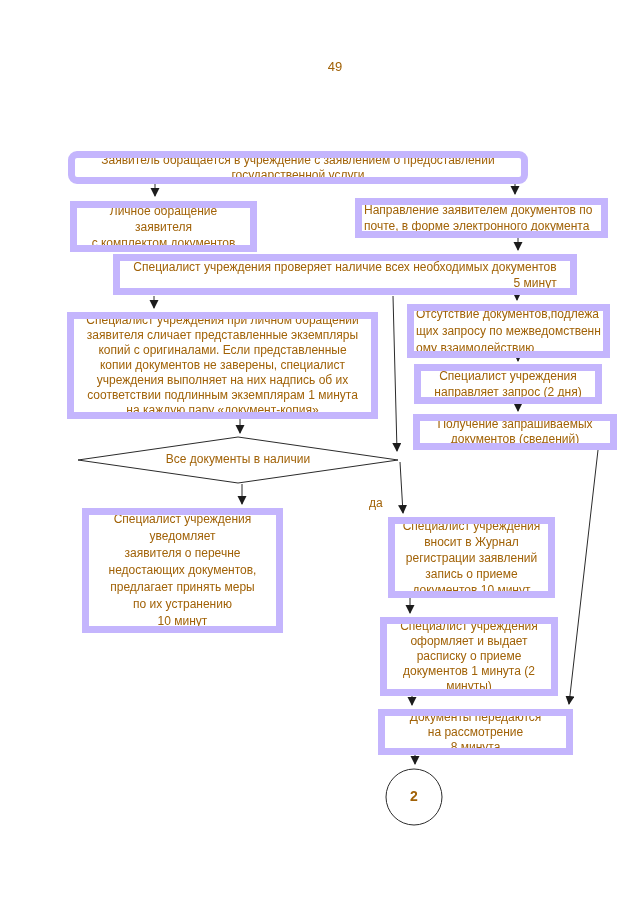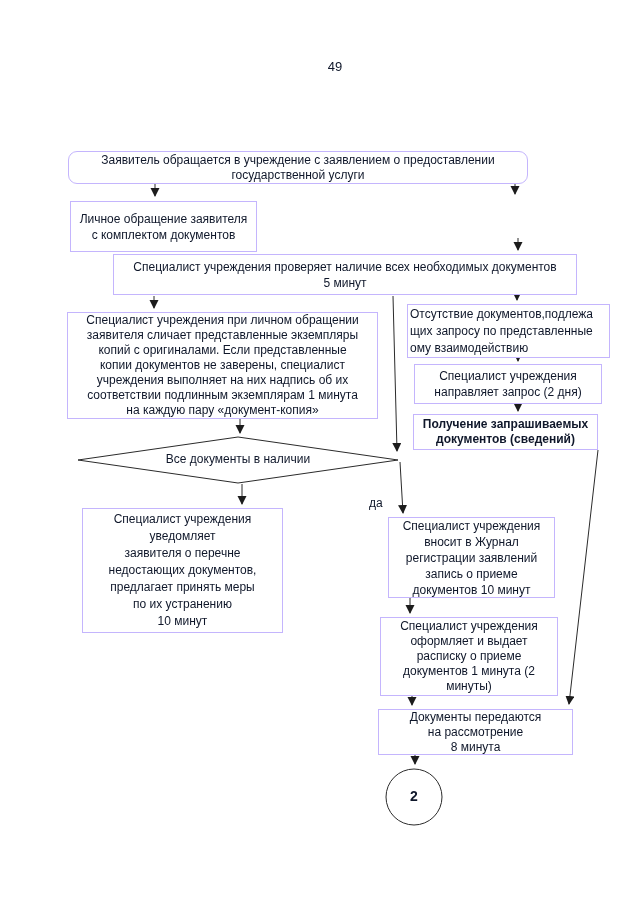--- a/index.html
+++ b/index.html
@@ -1,26 +1,26 @@
 <!DOCTYPE html>
 <html><head>
 <meta charset="utf-8">
 <style>
   html,body { margin:0; padding:0; background:#ffffff; }
   #page {
     position:relative; width:640px; height:905px; background:#ffffff;
-    font-family:"Liberation Sans", sans-serif; color:#0f172a; overflow:hidden;
+    font-family:"Liberation Sans", sans-serif; color:#a16207; overflow:hidden;
   }
   .page-num { position:absolute; left:300px; top:59px; width:70px; text-align:center; font-size:13px; }
   .doc-title {
     position:absolute; left:30px; top:102px; width:600px; text-align:center;
     font-weight:bold; font-size:12.5px; line-height:15px; white-space:pre-line;
   }
   .box {
-    position:absolute; box-sizing:border-box; border:1px solid #c4b5fd; background:#fff;
+    position:absolute; box-sizing:border-box; border:7px solid #c4b5fd; background:#fff;
     display:flex; align-items:center; justify-content:center; text-align:center;
     font-size:12px; line-height:15px; padding:1px 3px; white-space:pre-line; overflow:hidden;
   }
   .rounded { border-radius:9px; }
   .leftalign { text-align:left; justify-content:flex-start; padding:1px 2px; }
   .lh16 { line-height:16px; }
   .lh17 { line-height:17px; }
   .floating-label { position:absolute; font-size:12px; }
   .shape-label {
     position:absolute; text-align:center; font-size:12px; line-height:15px;
@@ -63,40 +63,42 @@
   </svg>
 
   <div class="page-num">49</div>
 
   <div class="box rounded" style="left:68px; top:151px; width:460px; height:33px;">Заявитель обращается в учреждение с заявлением о предоставлении
 государственной услуги</div>
 
   <div class="box lh16" style="left:70px; top:201px; width:187px; height:51px;">Личное обращение заявителя
 с комплектом документов</div>
 
+  <div class="box lh16 leftalign" style="left:355px; top:198px; width:253px; height:40px;">Направление заявителем документов по
+почте, в форме электронного документа</div>
 
-  <div class="box lh16" style="left:113px; top:254px; width:464px; height:41px;">Специалист учреждения проверяет наличие всех необходимых документов
+  <div class="box lh16" style="left:113px; top:254px; width:464px; height:41px;text-align:right;">Специалист учреждения проверяет наличие всех необходимых документов
 5 минут</div>
 
   <div class="box" style="left:67px; top:312px; width:311px; height:107px;">Специалист учреждения при личном обращении
 заявителя сличает представленные экземпляры
 копий с оригиналами. Если представленные
 копии документов не заверены, специалист
 учреждения выполняет на них надпись об их
 соответствии подлинным экземплярам 1 минута
 на каждую пару «документ-копия»</div>
 
   <div class="box lh17 leftalign" style="left:407px; top:304px; width:203px; height:54px;">Отсутствие документов,подлежа
-щих запросу по представленные
+щих запросу по межведомственн
 ому взаимодействию</div>
 
   <div class="box lh16" style="left:414px; top:364px; width:188px; height:40px;">Специалист учреждения
 направляет запрос (2 дня)</div>
 
-  <div class="box" style="left:413px; top:414px; width:185px; height:36px;font-weight:bold;">Получение запрашиваемых
+  <div class="box" style="left:413px; top:414px; width:204px; height:36px;">Получение запрашиваемых
 документов (сведений)</div>
 
   <div class="shape-label" style="left:128px; top:452px; width:220px;">Все документы в наличии</div>
 
   <div class="floating-label" style="left:186px; top:491px;margin-top:40px;">нет</div>
 
   <div class="floating-label" style="left:369px; top:496px;">да</div>
 
   <div class="box lh17" style="left:82px; top:508px; width:201px; height:125px;">Специалист учреждения
 уведомляет

